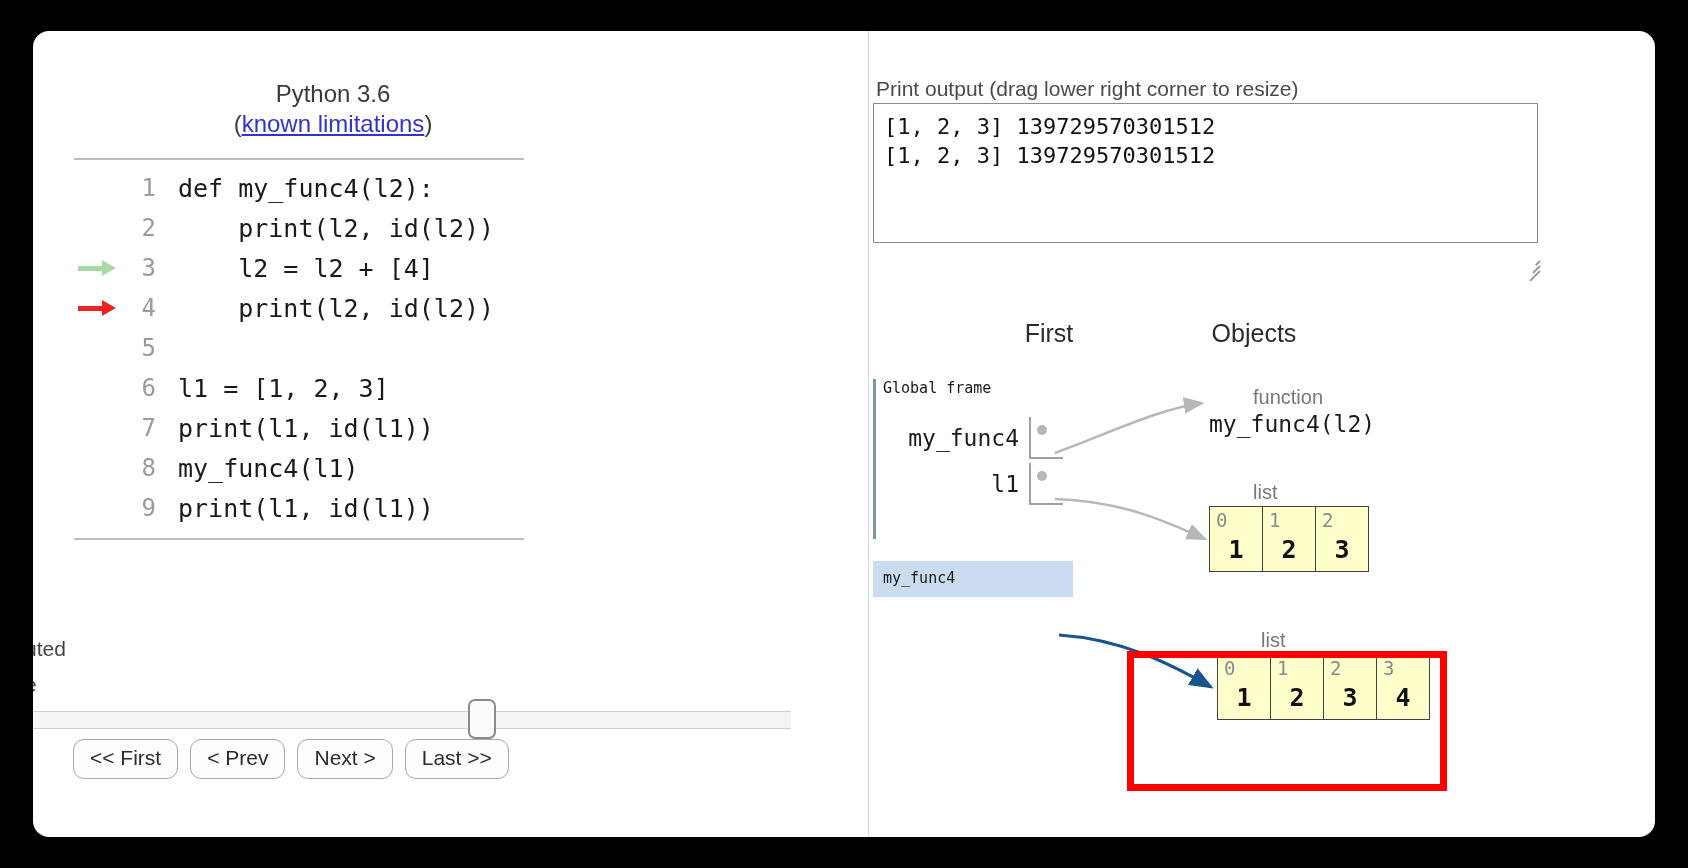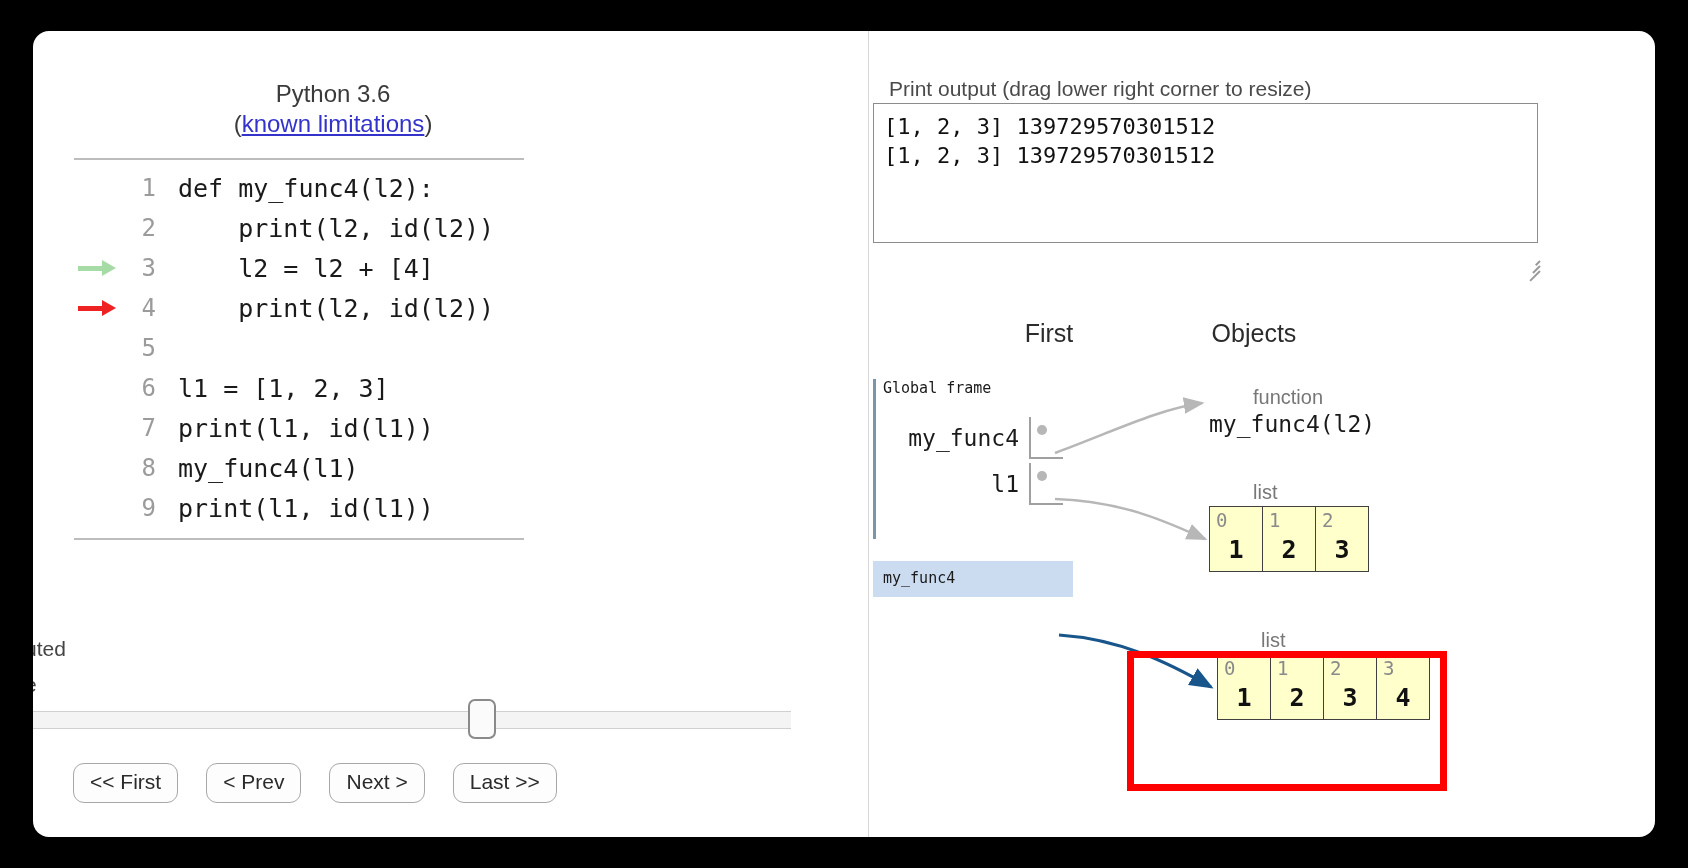--- a/index.html
+++ b/index.html
@@ -159,44 +159,44 @@
     position: absolute;
     left: 475px; top: 0px;
     width: 28px; height: 40px;
     background: #fbfbfb;
     border: 2px solid #8a8a8a;
     border-radius: 7px;
     box-sizing: border-box;
   }
   #btn-row {
     position: absolute;
-    left: 40px; top: 732px;
+    left: 40px; top: 708px;
     display: flex;
-    gap: 28px;
+    gap: 12px;
   }
   .nav-btn {
     font-family: "Liberation Sans", sans-serif;
     font-size: 21px;
     color: #2b2b2b;
     background: #fdfdfd;
     border: 1px solid #a8a8a8;
     border-radius: 11px;
     padding: 6px 16px 8px 16px;
     cursor: pointer;
     white-space: nowrap;
   }
   
   #right-pane {
     position: absolute;
     left: 836px; top: 0;
     width: 786px; height: 806px;
   }
   #print-label {
     position: absolute;
-    left: 20px; top: 46px;
+    left: 7px; top: 46px;
     font-size: 21px;
     color: #4a4a4a;
   }
   #print-box {
     position: absolute;
     left: 4px; top: 72px;
     width: 665px; height: 140px;
     border: 1px solid #8c8c8c;
     background: #ffffff;
     box-sizing: border-box;

